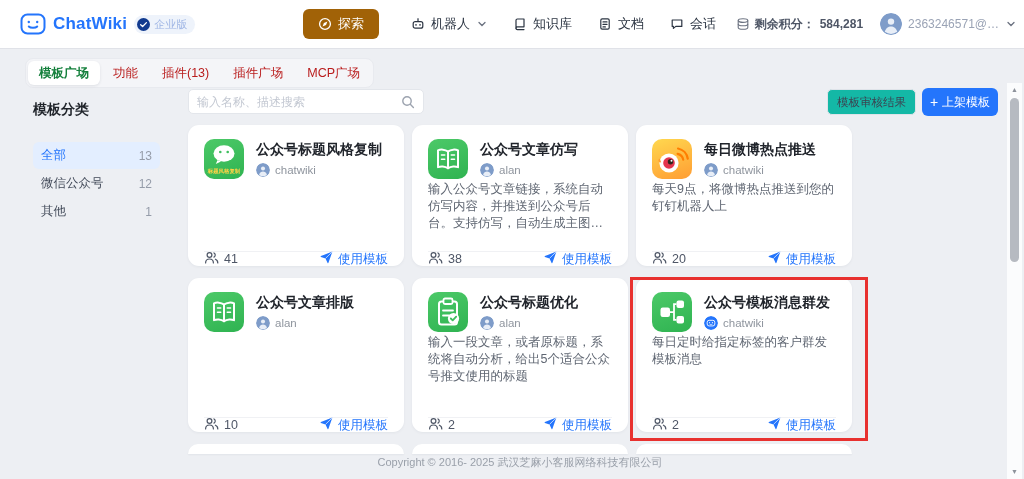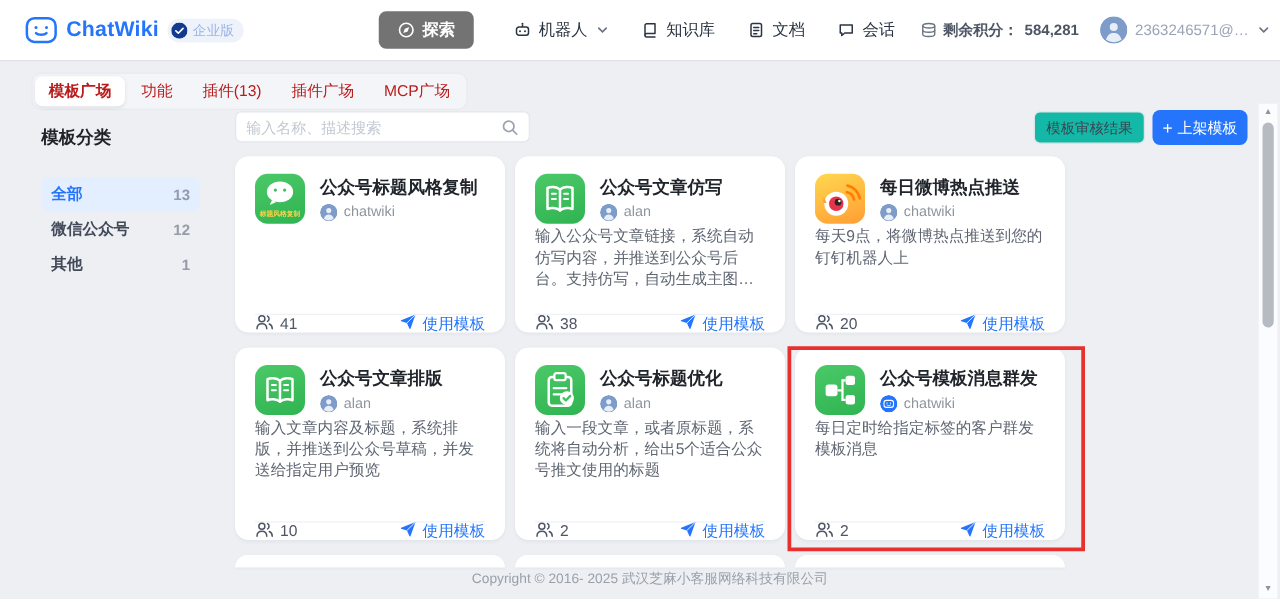--- a/index.html
+++ b/index.html
@@ -16,40 +16,40 @@
             box-shadow:0 1px 0 rgba(20,30,60,.06); z-index:5; }
   .header-left { position:absolute; left:20px; top:0; height:48px; display:flex; align-items:center; gap:7px; }
   .logo-box svg { width:26px; height:26px; }
   .brand-name { font-size:17px; font-weight:bold; color:#2475fc; letter-spacing:.2px; }
   .edition-badge { display:flex; align-items:center; gap:4px; background:#eef3fb; border-radius:10px;
                    padding:2px 8px 2px 3px; font-size:11px; color:#9db4e4; }
   .edition-badge svg { width:13px; height:13px; }
   .main-nav { position:absolute; left:303px; top:0; height:48px; display:flex; align-items:center; gap:26px; }
   .nav-item { display:flex; align-items:center; gap:6px; font-size:13px; color:#2b3442; cursor:pointer;
               height:30px; white-space:nowrap; }
-  .nav-item.active { background:#737373; color:#fff; border-radius:6px; padding:5px 15px; font-weight:700; margin-right:6px; }
+  .nav-item.active { background:#a16207; color:#fff; border-radius:6px; padding:5px 15px; font-weight:400; margin-right:6px; }
   .chev { color:#6b7280; margin-left:1px; }
   .header-right { position:absolute; right:8px; top:0; height:48px; display:flex; align-items:center; gap:17px; }
   .points { display:flex; align-items:center; gap:5px; font-size:12px; color:#4e5666;font-weight:bold; }
   .user-chip { display:flex; align-items:center; gap:6px; font-size:12px; color:#9aa3b5; cursor:pointer; }
   .avatar-lg { width:22px; height:22px; border-radius:50%; overflow:hidden; }
   .avatar-lg svg { width:22px; height:22px; }
 
   
   .tabs { position:absolute; left:25px; top:58px; height:30px; display:inline-flex; align-items:center;
           background:#f4f5f8; border:1px solid #e8eaef; border-radius:8px; padding:2px; gap:2px; z-index:2; }
   .tab { padding:0 11px; height:24px; line-height:24px; font-size:12.5px; color:#b91c1c; border-radius:6px;
          cursor:pointer; white-space:nowrap; }
-  .tab.active { background:#fff; color:#b91c1c; font-weight:bold; box-shadow:0 1px 3px rgba(31,41,55,.10); }
+  .tab.active { background:#fff; color:#15803d; font-weight:bold; box-shadow:0 1px 3px rgba(31,41,55,.10); }
 
   
   .sidebar { position:absolute; left:33px; top:101px; width:127px; }
   .sidebar-title { font-size:14px; font-weight:bold; color:#1f2329; margin-bottom:23px; }
   .side-item { display:flex; justify-content:space-between; align-items:center; height:27px; padding:0 8px;
-               border-radius:6px; font-size:12.5px; color:#424a59; cursor:pointer; margin-bottom:1px;font-weight:bold; }
+               border-radius:6px; font-size:12.5px; color:#424a59; cursor:pointer; margin-bottom:1px; }
   .side-item.active { background:#e3eeff; color:#2475fc; }
   .side-item .count { color:#959ca9; font-size:12px; }
 
   
   .search-box { position:absolute; left:188px; top:89px; width:236px; height:25px; background:#fff;
                 border:1px solid #e3e6eb; border-radius:5px; display:flex; align-items:center; padding:0 8px; }
   .search-input { flex:1; border:none; outline:none; font-size:12px; color:#333; background:transparent;
                   font-family:inherit; min-width:0; }
   .search-input::placeholder { color:#c3c8d2; }
   .review-btn { position:absolute; right:108px; top:89px; height:26px; padding:0 9px; background:#14b8a6;
@@ -394,21 +394,20 @@
           <div class="card-author">
             <span class="avatar-sm"><svg viewBox="0 0 22 22">
                 <circle cx="11" cy="11" r="11" fill="#7e9cc9"></circle>
                 <circle cx="11" cy="8.6" r="3.2" fill="#e8eef7"></circle>
                 <path d="M4.8 18.8 C5.8 14.9 8.2 13.4 11 13.4 C13.8 13.4 16.2 14.9 17.2 18.8 A11 11 0 0 1 4.8 18.8 Z" fill="#e8eef7"></path>
               </svg></span>
             <span>alan</span>
           </div>
         </div>
       </div>
-      <div class="card-desc">输入文章内容及标题，系统排版，并推送到公众号草稿，并发送给指定用户预览</div>
       <div class="card-foot">
         <span class="usage">
           <span><svg width="15" height="13" viewBox="0 0 15 13" fill="none" stroke="#4e5666" stroke-width="1.2" stroke-linecap="round">
               <circle cx="5.5" cy="4" r="2.4"></circle>
               <path d="M1.6 12 C1.6 9.5 3.2 8 5.5 8 C7.8 8 9.4 9.5 9.4 12"></path>
               <path d="M10 1.9 A2.4 2.4 0 0 1 10 6.1"></path>
               <path d="M11.4 8.2 C13 8.8 13.8 10.2 13.8 12"></path>
             </svg></span>
           <span>10</span>
         </span>

